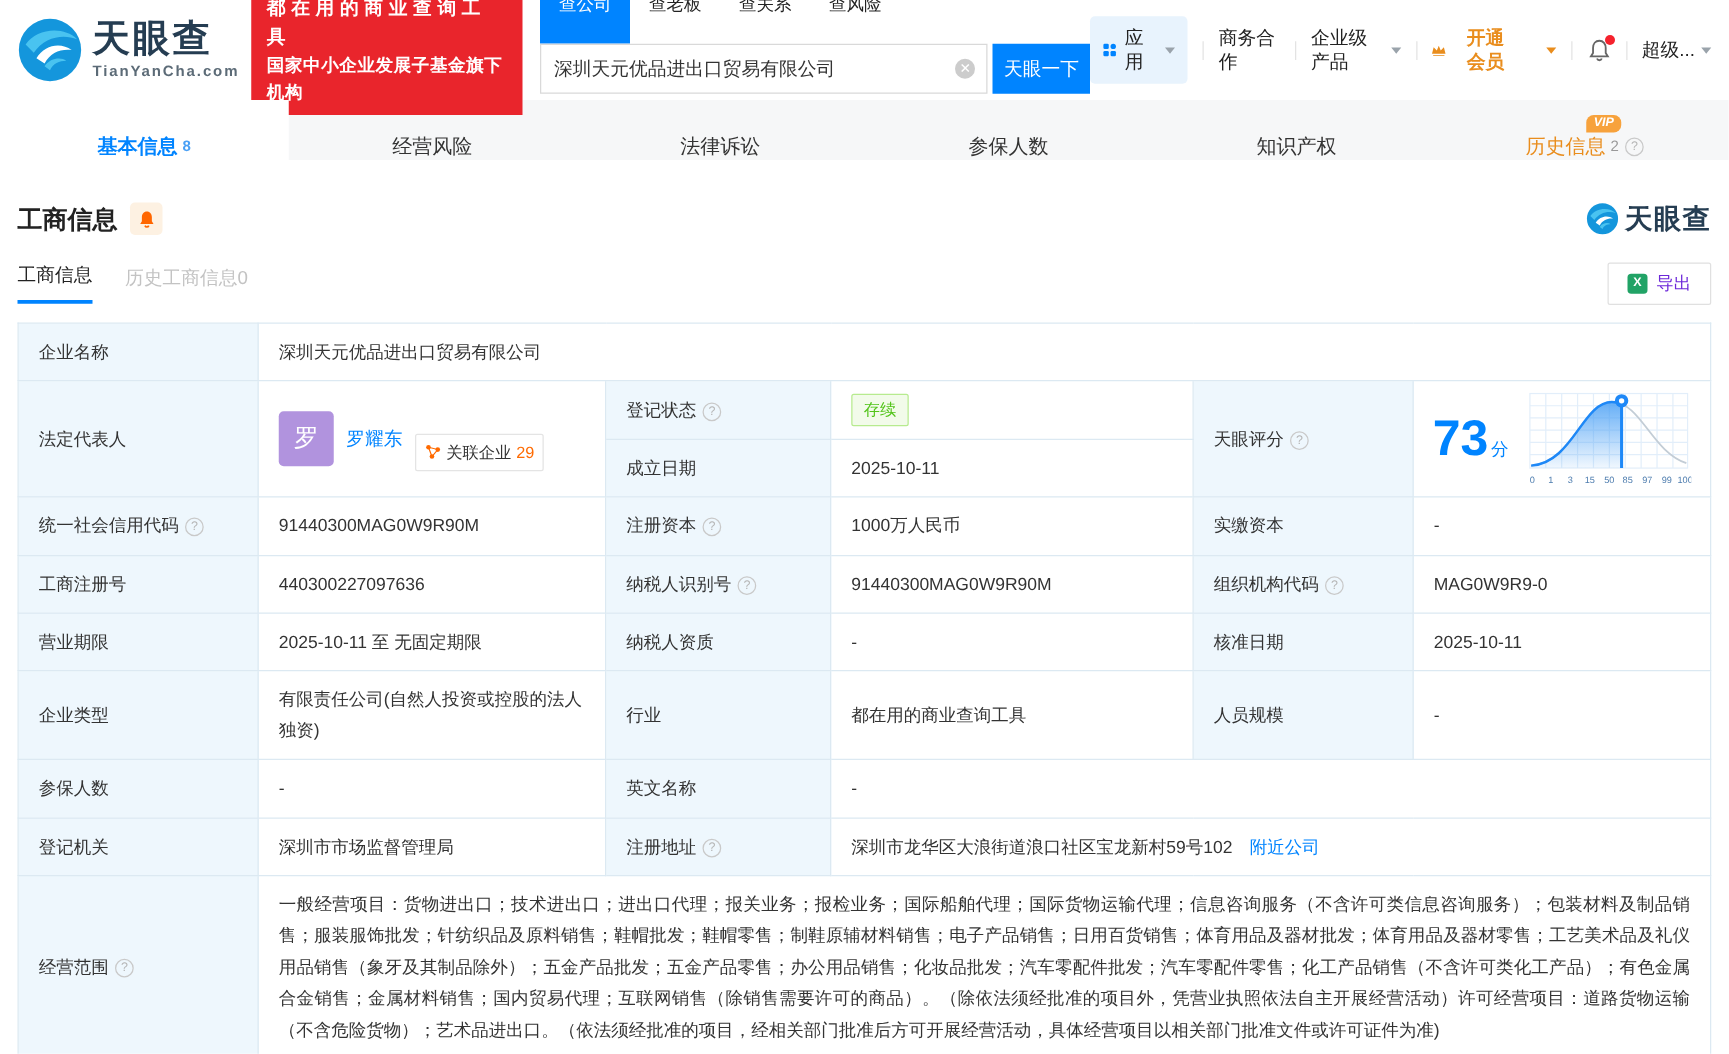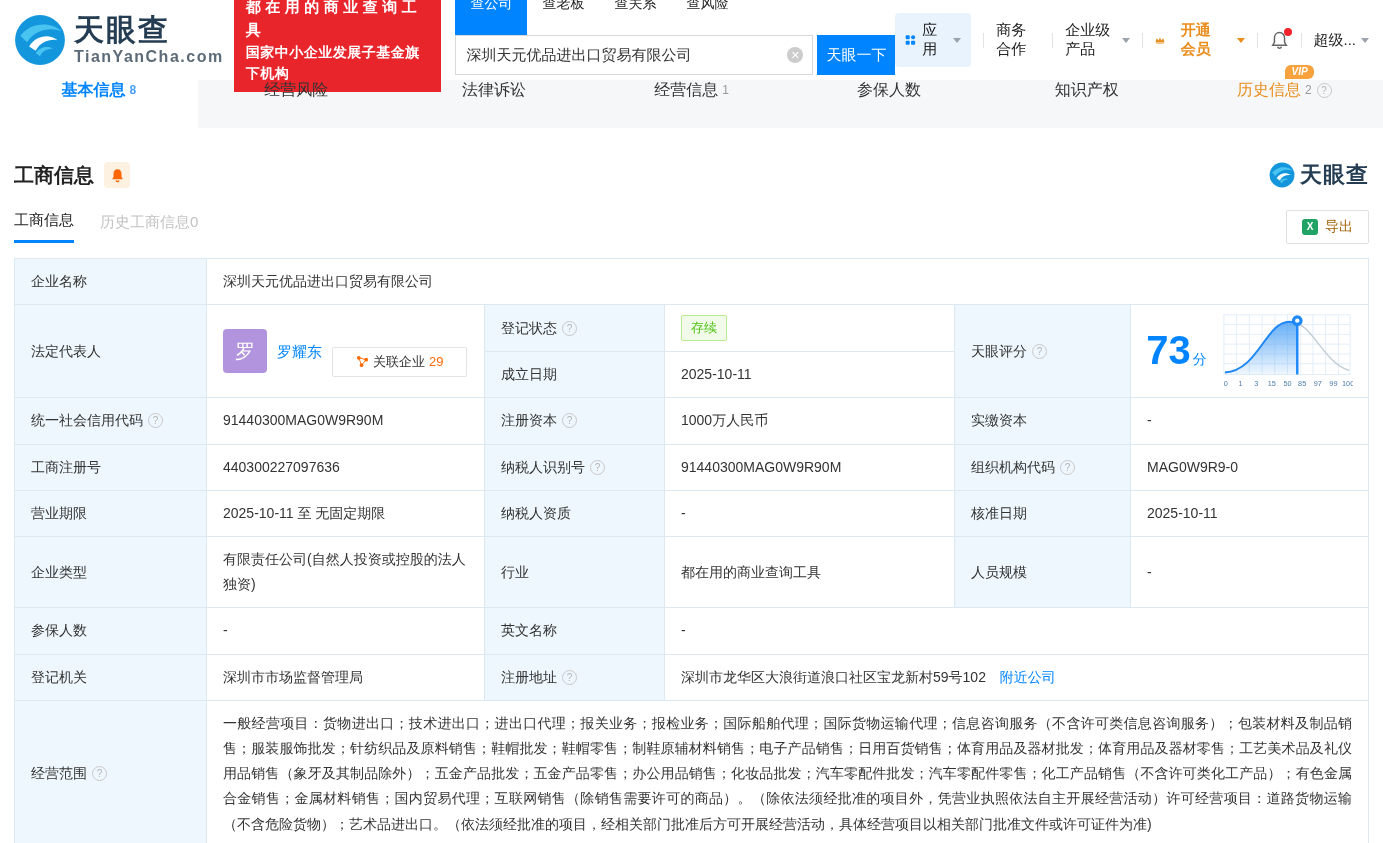--- a/index.html
+++ b/index.html
@@ -4,21 +4,21 @@
 <style>
   * { box-sizing: border-box; margin: 0; padding: 0; }
   html,body { width:1383px; height:843px; overflow:hidden; background:#fff;
     font-family:"Liberation Sans","DejaVu Sans",sans-serif; color:#333; }
 
   
   .header { height:80px; display:flex; align-items:center; padding:0 14px; background:#fff; }
   .logo { display:flex; align-items:center; gap:8px; cursor:pointer; }
   .logo-icon { width:52px; height:52px; flex:none; }
   .logo-text-main { font-size:30px; font-weight:bold; color:#253d52; letter-spacing:2px; line-height:1; }
-  .logo-text-sub { font-size:16px; font-weight:bold; color:#5c6b77; letter-spacing:1.5px; margin-top:3px; }
+  .logo-text-sub { font-size:12px; font-weight:bold; color:#5c6b77; letter-spacing:1.5px; margin-top:3px; }
   .slogan { background:#e9252c; color:#fff; font-weight:bold; padding:7px 12px; margin-left:10px; line-height:1.55; }
   .slogan .l1 { font-size:15px; letter-spacing:4.5px; }
   .slogan .l2 { font-size:14px; letter-spacing:0.5px; }
 
   .search-wrap { margin-left:14px; }
   .search-tabs { display:flex; align-items:flex-end; height:30px; font-size:14px; }
   .search-tab { padding:22px 15px; cursor:pointer; color:#222; }
   .search-tab.active { background:#0084ff; color:#fff; }
   .search-row { display:flex; }
   .input-box { position:relative; }
@@ -35,21 +35,21 @@
   .app-chip { display:flex; align-items:center; gap:6px; background:#e8f3fd; border-radius:4px; padding:8px 10px; cursor:pointer; }
   .nav-item { cursor:pointer; display:flex; align-items:center; }
   .vip-nav { color:#e98d1d; font-weight:bold; display:flex; align-items:center; gap:16px; cursor:pointer; }
   .vip-nav .caret { border-top-color:#e98d1d; }
   .bell-wrap { position:relative; cursor:pointer; display:flex; }
   .bell-dot { position:absolute; top:-3px; right:-3px; width:8px; height:8px; border-radius:50%; background:#f5222d; }
   .user-item { color:#222; max-width:74px; white-space:nowrap; overflow:hidden; }
 
   
   .tabstrip { height:48px; background:#f6f7f8; display:flex; }
-  .tab { flex:1; display:flex; align-items:flex-start; justify-content:center; font-size:16px; cursor:pointer; position:relative; }
+  .tab { flex:1; display:flex; align-items:flex-end; justify-content:center; font-size:16px; cursor:pointer; position:relative; }
   .tab.active { background:#fff; color:#0084ff; font-weight:bold; }
   .tab .count { font-size:12px; color:#999; margin-left:4px; position:relative; top:-1px; }
   .tab.active .count { color:#4aa0f5; }
   .tab .count:empty { display:none; }
   .tab.history { color:#e98d1d; }
   .tab-inner { position:relative; display:flex; align-items:center; }
   .vip-badge { position:absolute; top:-15px; right:18px; background:#f7a23c; color:#fff; font-size:10px;
     font-weight:bold; font-style:italic; padding:1px 6px 2px; border-radius:6px 6px 6px 0; }
   .help-icon { display:inline-block; width:15px; height:15px; border:1px solid #c9c9c9; border-radius:50%;
     color:#b5b5b5; font-size:10px; line-height:13px; text-align:center; margin-left:5px; vertical-align:1px;
@@ -64,36 +64,36 @@
     display:flex; align-items:center; justify-content:center; cursor:pointer; }
   .watermark { margin-left:auto; display:flex; align-items:center; gap:5px; }
   .watermark .wm-text { font-size:22px; font-weight:bold; color:#253d52; letter-spacing:1px; }
   .wm-icon { width:26px; height:26px; }
 
   .subtab-row { margin-top:20px; display:flex; align-items:center; }
   .subtab { font-size:15px; padding-bottom:10px; cursor:pointer; }
   .subtab.active { color:#222; border-bottom:3px solid #0084ff; }
   .subtab.inactive { color:#c3c3c3; margin-left:26px; }
   .export-btn { margin-left:auto; display:flex; align-items:center; gap:7px; border:1px solid #e0e0e0;
-    border-radius:2px; background:#fff; padding:7px 15px; font-size:14px; color:#a16207; cursor:pointer; }
+    border-radius:2px; background:#fff; padding:7px 15px; font-size:14px; color:#6d28d9; cursor:pointer; }
   .xls-icon { width:16px; height:16px; background:#21a366; border-radius:3px; color:#fff; font-size:10px;
     font-weight:bold; line-height:16px; text-align:center; }
   .xls-icon::before { content:"X"; }
 
   
   table.info { width:100%; border-collapse:collapse; margin-top:14px; font-size:14px; table-layout:fixed; }
   table.info td { border:1px solid #dce9f2; padding:10px 16px; line-height:1.8; vertical-align:middle; word-break:break-all; }
   td.lbl { background:#eef7fd; color:#333; }
   .rep-cell { }
   .rep-flex { display:flex; align-items:center; gap:10px; }
   .avatar { width:44px; height:44px; border-radius:4px; background:#b193de; color:#fff; font-size:20px;
     display:flex; align-items:center; justify-content:center; flex:none; cursor:pointer; }
   .rep-name { color:#0084ff; font-size:15px; cursor:pointer; white-space:nowrap; }
   .rel-badge { display:inline-flex; align-items:center; gap:4px; border:1px solid #e4e4e4; border-radius:2px;
-    padding:2px 23px; font-size:13px; cursor:pointer; white-space:nowrap;margin-top:21px; }
+    padding:2px 7px; font-size:13px; cursor:pointer; white-space:nowrap;margin-top:21px; }
   .rel-count { color:#ff6a00; }
   .status-badge { display:inline-block; background:#f2fbea; border:1px solid #b7eb8f; color:#52c41a;
     border-radius:2px; padding:1px 9px; font-size:13px; line-height:1.7; }
   .score-cell { padding:4px 14px !important; }
   .score-flex { display:flex; align-items:center; justify-content:center; gap:14px; }
   .score-num { font-size:40px; font-weight:bold; color:#0084ff; line-height:1; }
   .score-unit { font-size:14px; color:#0084ff; margin-left:2px; }
   .blue-link { color:#0084ff; cursor:pointer; white-space:nowrap; }
   .addr-link { margin-left:10px; }
   .scope-text { line-height:2.05; text-align:justify; }
@@ -188,26 +188,20 @@
   </div>
   <div class="tab">
     <span class="tab-inner">
         <span>经营风险</span>
     </span>
   </div>
   <div class="tab">
     <span class="tab-inner">
         <span>法律诉讼</span>
     </span>
-  </div>
-  <div class="tab">
-    <span class="tab-inner">
-        <span>经营信息</span>
-    <span class="count">1</span>
-      </span>
   </div>
   <div class="tab">
     <span class="tab-inner">
         <span>参保人数</span>
     </span>
   </div>
   <div class="tab">
     <span class="tab-inner">
         <span>知识产权</span>
     </span>

